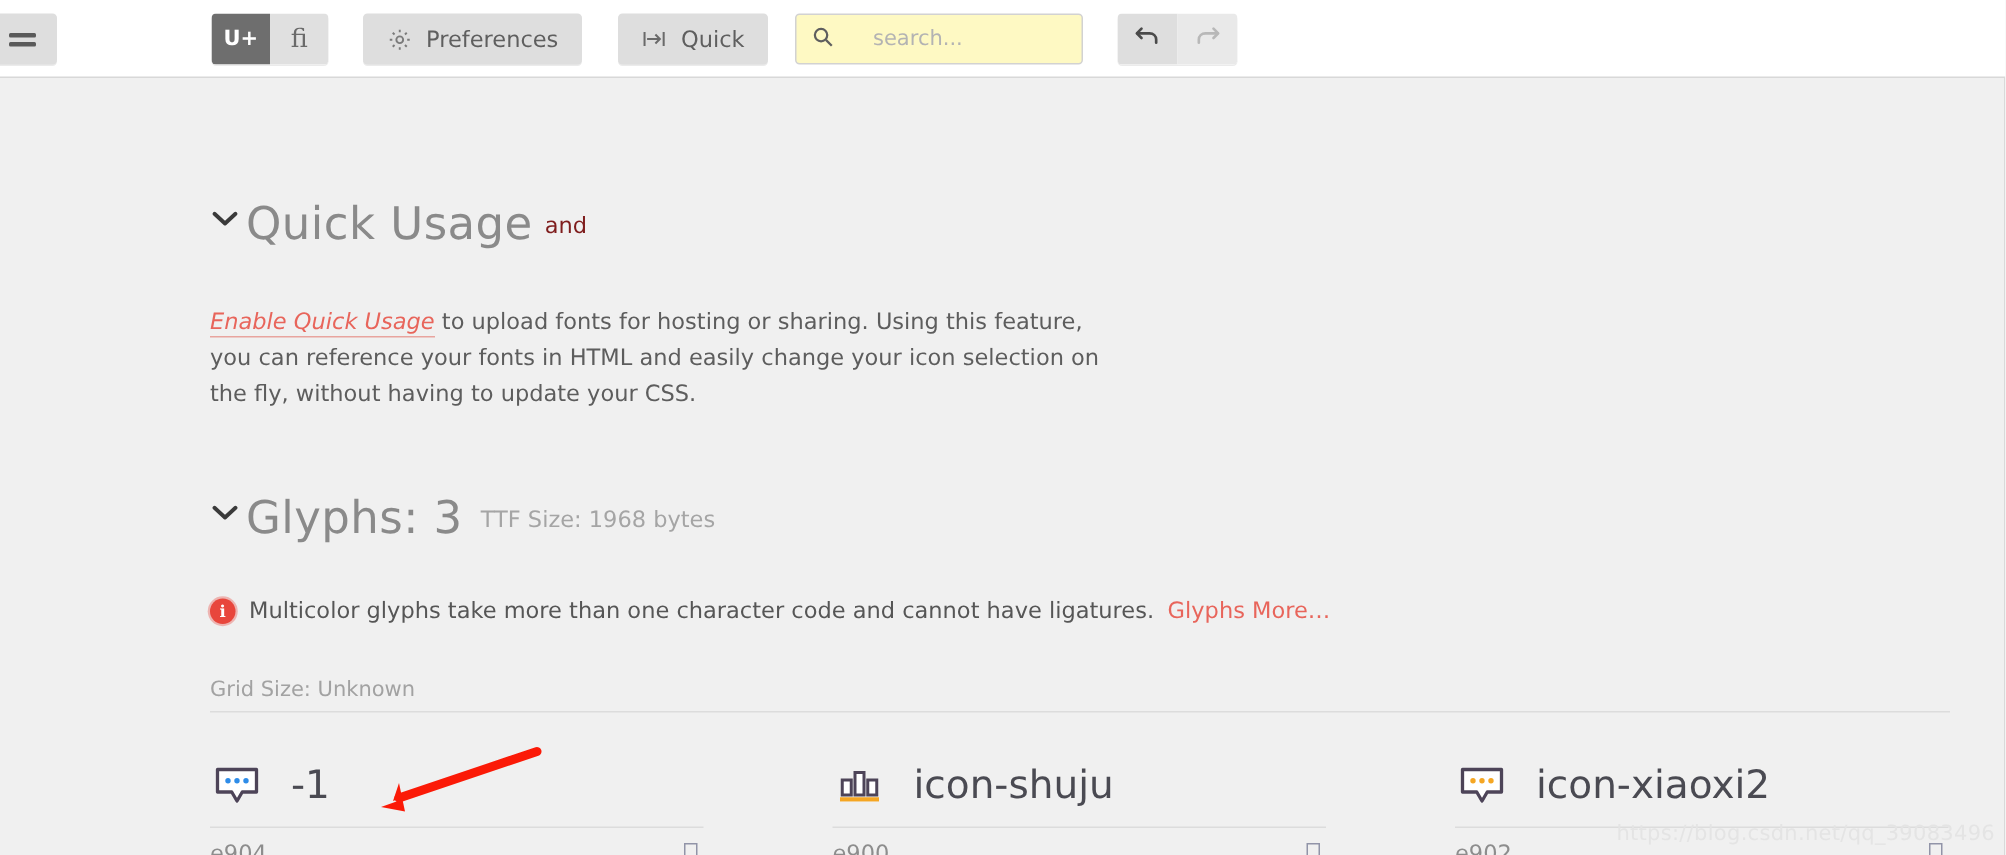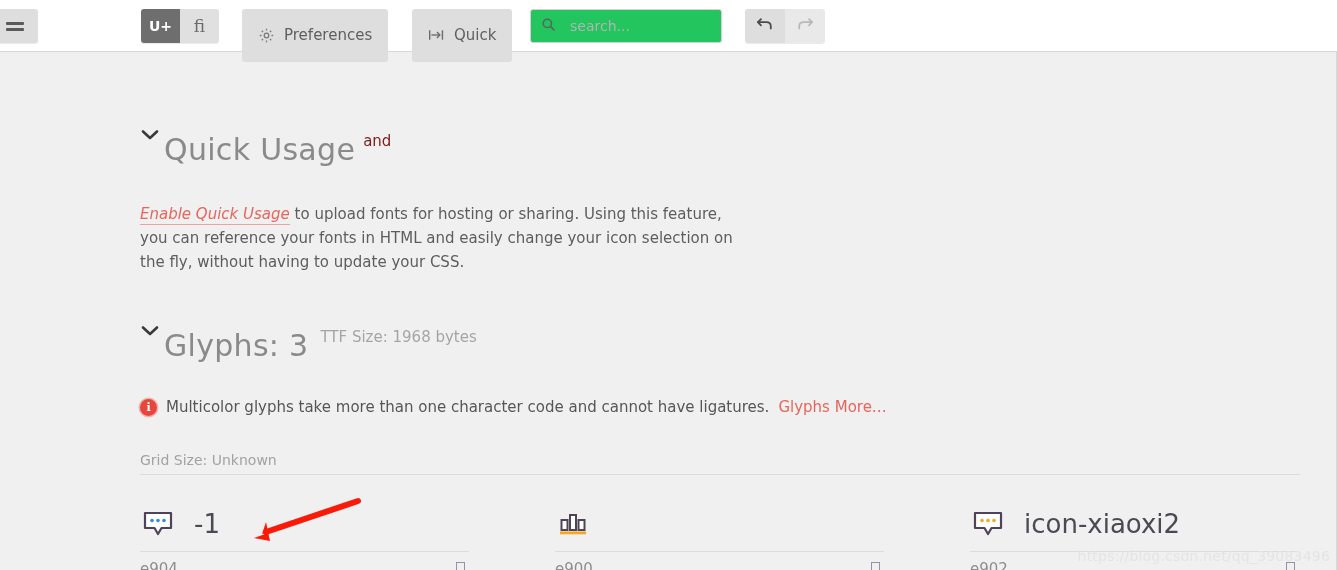--- a/index.html
+++ b/index.html
@@ -32,21 +32,21 @@
     z-index: 5;
   }
 
   .btn {
     background: #dedede;
     border: none;
     border-radius: 3px;
     color: #5f5f5f;
     font-family: "DejaVu Sans", sans-serif;
     font-size: 15px;
-    height: 52px;
+    height: 34px;
     display: inline-flex;
     align-items: center;
     justify-content: center;
     gap: 9px;
     padding: 0 16px;
     cursor: pointer;
     user-select: none;
     box-shadow: 0 1px 0 rgba(0,0,0,0.08);
   }
 
@@ -101,27 +101,27 @@
   .pref-btn { position: absolute; left: 242px; top: 9px; }
   .reset-btn { position: absolute; left: 412px; top: 9px; }
 
   .gear-icon svg, .reset-icon svg { display: block; }
 
   
   .search-wrap {
     position: absolute;
     left: 530px; top: 9px;
     width: 192px; height: 34px;
-    background: #22c55e;
+    background: #fef9c3;
     border: 1px solid #d2d2d2;
     border-radius: 3px;
     display: flex;
     align-items: center;
     padding: 0 10px;
-    gap: 12px;
+    gap: 24px;
   }
   .search-wrap input {
     border: none;
     outline: none;
     flex: 1;
     font-family: "DejaVu Sans", sans-serif;
     font-size: 14px;
     color: #555;
     background: transparent;
   }
@@ -151,21 +151,21 @@
     top: 52px; left: 0;
     width: 1337px;
     height: 518px;
     background: #f0f0f0;
     border-right: 1px solid #d9d9d9;
   }
 
   .section-head {
     position: absolute;
     display: flex;
-    align-items: flex-start;
+    align-items: center;
     gap: 0;
     cursor: pointer;
     user-select: none;
   }
   .chev {
     width: 24px;
     display: inline-flex;
     align-items: center;
     justify-content: flex-start;
     position: relative;
@@ -433,20 +433,21 @@
       <div class="glyph-card">
         <div class="glyph-top">
           <span class="glyph-icon">
             <svg width="32" height="28" viewBox="0 0 32 28">
               <rect x="4.5" y="10" width="6" height="10" fill="#ffffff" stroke="#4d4458" stroke-width="2"></rect>
               <rect x="13" y="5" width="6" height="15" fill="#ffffff" stroke="#4d4458" stroke-width="2"></rect>
               <rect x="21.5" y="10" width="6" height="10" fill="#ffffff" stroke="#4d4458" stroke-width="2"></rect>
               <rect x="3" y="21.5" width="26" height="2.8" fill="#f5a623"></rect>
             </svg>
           </span>
+          <span class="glyph-name">icon-shuju</span>
         </div>
         <div class="glyph-bottom">
           <span class="glyph-code">e900</span>
           <span class="tofu"></span>
         </div>
       </div>
 
       <div class="glyph-card">
         <div class="glyph-top">
           <span class="glyph-icon">

